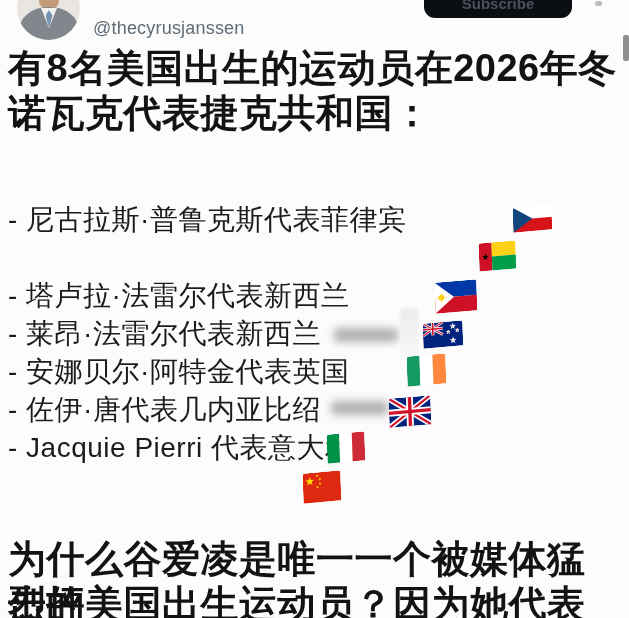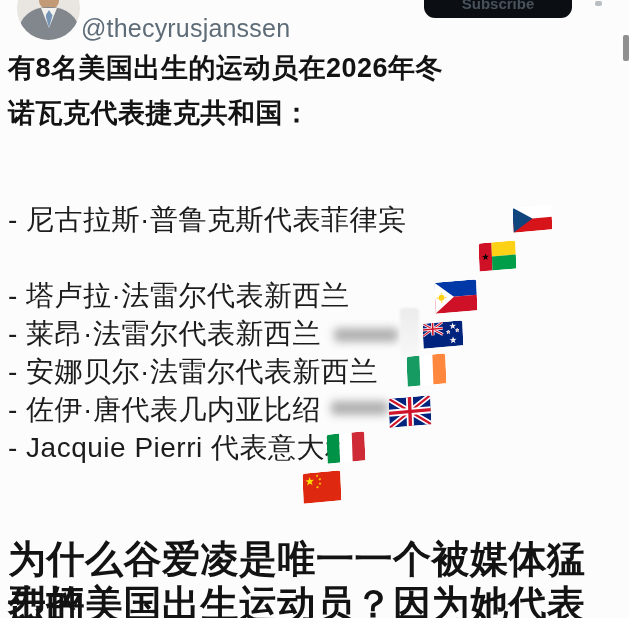--- a/index.html
+++ b/index.html
@@ -12,33 +12,33 @@
   .avatar{
     position:absolute; left:17px; top:-23px; width:63px; height:63px;
     border-radius:50%; overflow:hidden; background:#e9e5e1;
   }
   .avatar .hair{position:absolute; left:20px; top:8px; width:24px; height:16px; background:#3a2d22; border-radius:50% 50% 40% 40%;}
   .avatar .face{position:absolute; left:22px; top:14px; width:20px; height:18px; background:#c29a76; border-radius:45%;}
   .avatar .suit{position:absolute; left:2px; top:30px; width:60px; height:34px; background:#82878d; border-radius:48% 48% 0 0 / 70% 70% 0 0;}
   .avatar .shirt{position:absolute; left:24px; top:31px; width:16px; height:20px; background:#f3f2ef; clip-path:polygon(0 0,100% 0,50% 100%);}
   .avatar .tie{position:absolute; left:28.5px; top:33px; width:7px; height:18px; background:#7694b4; clip-path:polygon(50% 0,100% 30%,50% 100%,0 30%);}
   .handle{
-    position:absolute; left:81px; top:13px; font-size:25px; line-height:30px;
+    position:absolute; left:93px; top:13px; font-size:18px; line-height:30px;
     color:#5e6c78; letter-spacing:0.2px;
   }
   .subscribe{
     position:absolute; left:424px; top:-20px; width:148px; height:38px;
     background:#0b0f14; border:none; border-radius:11px; color:#49525a;
     font-size:15px; font-weight:700; text-align:center; line-height:46px;
     font-family:"Liberation Sans", sans-serif;
   }
   .scroll-thumb{position:absolute; left:623px; top:35px; width:6px; height:26px; background:#8f8f8f; border-radius:2px;}
   .artifact-dot{position:absolute; left:595px; top:1px; width:7px; height:5px; background:#b9bec3; border-radius:2px;}
   
-  .headline{position:absolute; left:8px; width:612px; font-size:27px; font-weight:700; line-height:45px; color:#131313; letter-spacing:0.5px;}
+  .headline{position:absolute; left:8px; width:612px; font-size:38px; font-weight:700; line-height:45px; color:#131313; letter-spacing:0.5px;}
   #headline1{top:46px;} #headline2{top:91px;}
   .row{position:absolute; left:8px; width:612px; height:38px; font-size:28px; line-height:38px; color:#1c1c1c; letter-spacing:0.5px; white-space:nowrap;}
   #row0{top:201px;} #row1{top:239px;} #row2{top:277px;} #row3{top:315px;}
   #row4{top:353px;} #row5{top:391px;} #row6{top:429px;} #row7{top:467px;}
   .closing{position:absolute; left:8px; width:615px; font-size:38px; font-weight:700; line-height:45px; color:#131313; letter-spacing:0.5px;}
   #closing1{top:537px;} #closing2{top:582px;}
   
   .flag{position:absolute; display:block; border-radius:3px; overflow:hidden; transform:rotate(-5deg) skewX(-3deg);}
   #flag-cz{left:513px; top:206px;}
   #flag-gw{left:479px; top:242px;}
@@ -75,21 +75,21 @@
   <div class="headline" id="headline1">有8名美国出生的运动员在2026年冬</div>
   <div class="headline" id="headline2">诺瓦克代表捷克共和国：</div>
 
   <div class="smudge-dark" id="smudge-nz"></div>
   <div class="smudge-light"></div>
   <div class="smudge-dark" id="smudge-uk"></div>
 
   <div class="row" id="row0"><span>- 尼古拉斯·普鲁克斯代表菲律宾</span></div>
   <div class="row" id="row2"><span>- 塔卢拉·法雷尔代表新西兰</span></div>
   <div class="row" id="row3"><span>- 莱昂·法雷尔代表新西兰</span></div>
-  <div class="row" id="row4"><span>- 安娜贝尔·法雷尔代表新西兰</span></div>
+  <div class="row" id="row4"><span>- 安娜贝尔·阿特金代表英国</span></div>
   <div class="row" id="row5"><span>- 佐伊·唐代表几内亚比绍</span></div>
   <div class="row" id="row6"><span>- Jacquie Pierri 代表意大利</span></div>
 
   <span class="flag" id="flag-cz">
     <svg width="39" height="25" viewBox="0 0 39 25">
       <rect width="39" height="12.5" fill="#ffffff"></rect>
         <rect y="12.5" width="39" height="12.5" fill="#d7141a"></rect>
       <polygon points="0,0 19.5,12.5 0,25" fill="#11457e"></polygon>
     </svg>
   </span>

